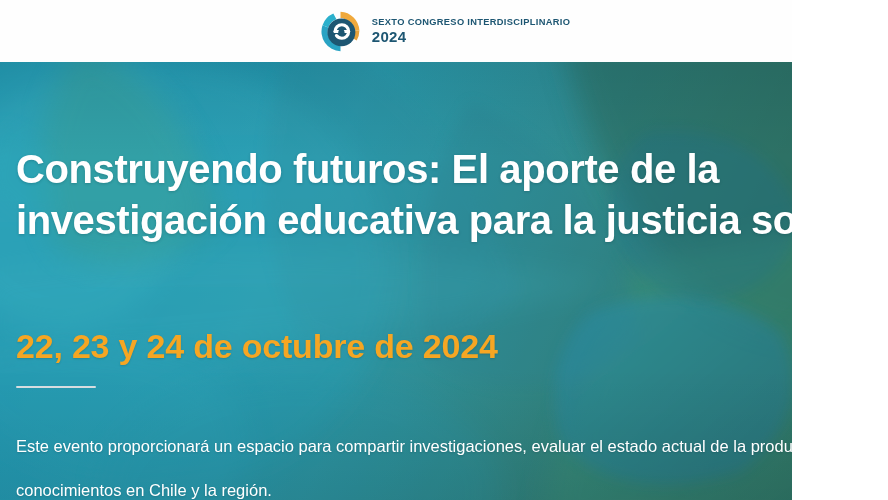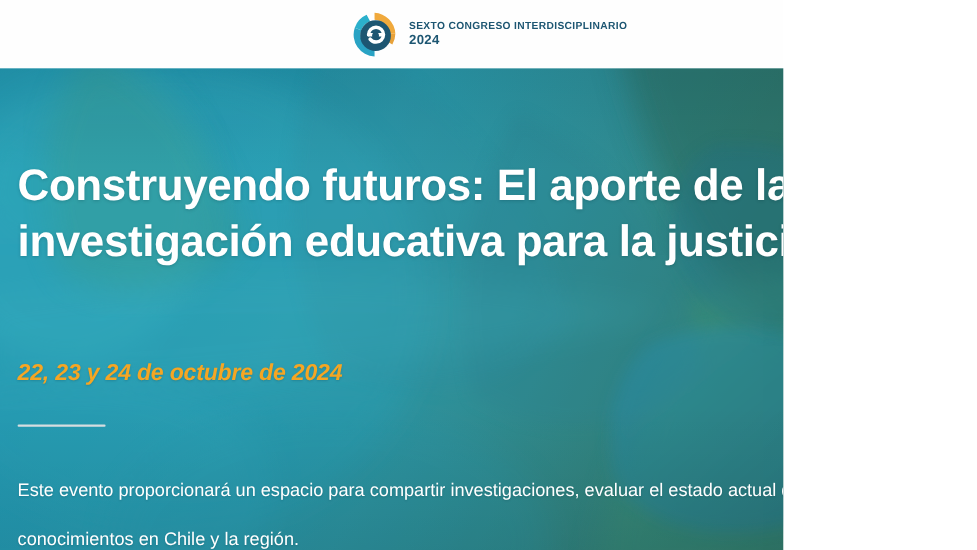--- a/index.html
+++ b/index.html
@@ -1,41 +1,41 @@
 <!DOCTYPE html>
 <html><head>
 <meta charset="utf-8">
 <style>
   html,body{margin:0;padding:0;}
   body{
     width:888px;height:500px;overflow:hidden;
     font-family:"Liberation Sans","DejaVu Sans",sans-serif;
     background:#fff;
   }
-  .page{position:relative;width:712px;height:500px;overflow:hidden;}
+  .page{position:relative;width:792px;height:500px;overflow:hidden;}
 
   
   .site-header{
     position:absolute;top:0;left:0;width:888px;height:62px;
     background:#fefefe;
     display:flex;align-items:center;justify-content:center;
     z-index:20;
   }
   .brand{display:flex;align-items:center;gap:9px;}
   .brand-mark{width:45px;height:45px;flex:0 0 45px;position:relative;}
   .brand-text{
     display:flex;flex-direction:column;justify-content:center;
     line-height:1.18;
   }
   .brand-line{
     font-size:9.3px;font-weight:bold;letter-spacing:.32px;
     color:#1d5672;white-space:nowrap;
   }
   .brand-year{
-    font-size:12px;font-weight:bold;letter-spacing:.32px;color:#1d5672;
+    font-size:15px;font-weight:bold;letter-spacing:.32px;color:#1d5672;
   }
 
   
   .hero{
     position:absolute;top:62px;left:0;width:888px;height:438px;
     overflow:hidden;
     background:
       linear-gradient(118deg,#1d93ae 0%,#1d93ae 16%,#2a9aad 34%,#2f8e96 52%,#327f77 70%,#2f6f63 86%,#2b6257 100%);
   }
   .hero-blobs{position:absolute;inset:0;width:100%;height:100%;}
@@ -51,21 +51,21 @@
 
   .hero-title{
     position:absolute;left:16px;top:82px;width:860px;
     margin:0;
     font-size:40px;line-height:51px;font-weight:bold;
     letter-spacing:-.4px;color:#ffffff;
     text-shadow:0 1px 3px rgba(0,40,50,.22);
   }
   .hero-date{
     position:absolute;left:16px;top:265px;
-    margin:0;font-size:21px;font-style:italic;font-weight:bold;
+    margin:0;font-size:34px;font-weight:bold;
     letter-spacing:-.2px;color:#f5a623;
     text-shadow:0 1px 2px rgba(0,40,50,.18);
   }
   .hero-divider{
     position:absolute;left:16px;top:324px;
     width:80px;height:2px;background:#d6dde0;border:0;margin:0;
     border-radius:1px;
   }
   .hero-body{
     position:absolute;left:16px;top:362px;width:856px;

